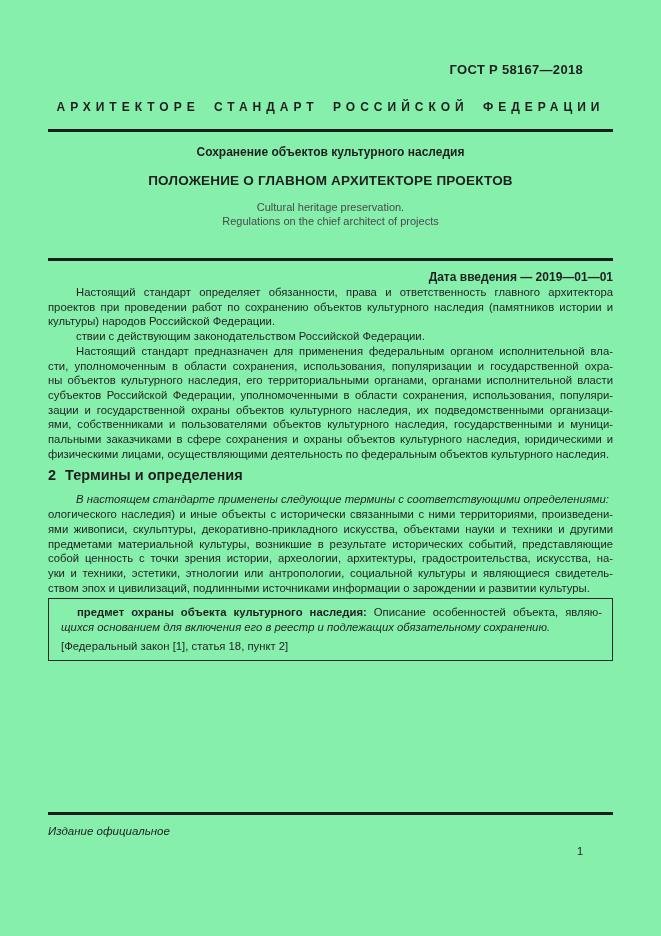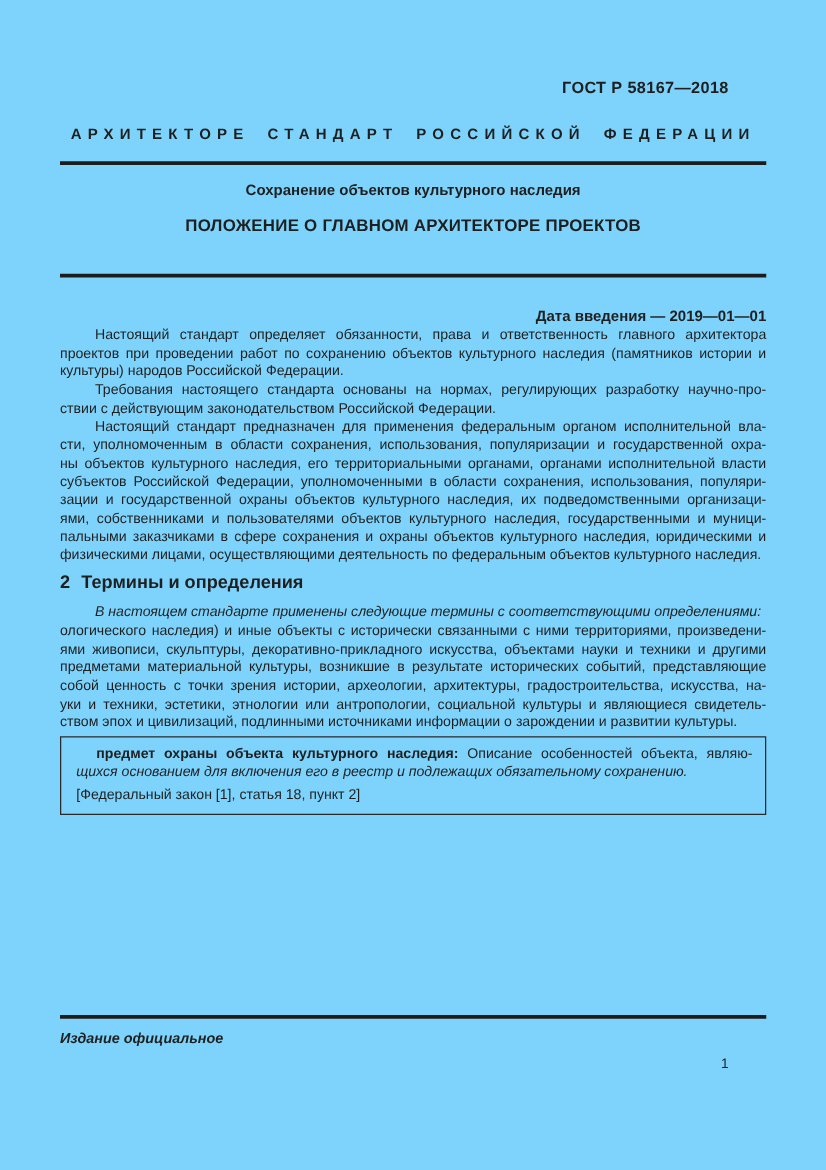--- a/index.html
+++ b/index.html
@@ -1,19 +1,19 @@
 <!DOCTYPE html>
 <html lang="ru"><head>
 <meta charset="utf-8">
 <style>
   html, body { margin: 0; padding: 0; background: #ffffff; }
   .page {
     position: relative;
     width: 661px; height: 936px;
-    background: #7dd3fc;
+    background: #86efac;
     color: #1f1f1f;
     font-family: "Liberation Sans", sans-serif;
     box-sizing: border-box;
     padding: 62px 48px 0 48px;
     overflow: hidden;
   }
   .doc-code {
     text-align: right;
     padding-right: 30px;
     font-size: 13px; font-weight: bold;
@@ -45,21 +45,21 @@
   }
   .en {
     margin-top: 11px;
     text-align: center;
     font-size: 11px;
     color: #4a4a4a;
     line-height: 14px;
   }
   .rule.rule2 { margin-top: 30px; }
   .date {
-    margin-top: 24px;
+    margin-top: 9px;
     text-align: right;
     font-size: 12px; font-weight: bold;
     line-height: 15px;
   }
   .h {
     margin-top: 50px; margin-bottom: 13px;
     font-size: 14.5px; font-weight: bold;
     line-height: 19px;
   }
   .h .hnum { margin-right: 9px; }
@@ -84,21 +84,21 @@
   .def-box .line.first { text-indent: 16px; }
   .def-box .line.source { margin-top: 4px; text-align-last: left; }
   .footer {
     position: absolute;
     left: 48px; right: 48px; top: 812px;
   }
   .footer .rule { margin-top: 0; }
   .official {
     margin-top: 9px;
     font-size: 11.5px;
-    font-weight: bold; font-style: italic;
+    font-weight: normal; font-style: italic;
     line-height: 14px;
   }
   .pagenum {
     margin-top: 6px;
     text-align: right;
     padding-right: 30px;
     font-size: 11px;
     line-height: 14px;
   }
 </style>
@@ -109,33 +109,36 @@
 
   <div class="doc-code">ГОСТ Р 58167—2018</div>
 
   <div class="banner">АРХИТЕКТОРЕ СТАНДАРТ РОССИЙСКОЙ ФЕДЕРАЦИИ</div>
 
   <div class="rule"></div>
 
   <div class="subject">Сохранение объектов культурного наследия</div>
   <div class="main-title">ПОЛОЖЕНИЕ О ГЛАВНОМ АРХИТЕКТОРЕ ПРОЕКТОВ</div>
 
+  <div class="en">
+    <div>Cultural heritage preservation.</div>
+    <div>Regulations on the chief architect of projects</div>
+  </div>
 
   <div class="rule rule2"></div>
 
   <div class="date">Дата введения — 2019—01—01</div>
 
 
   <div class="lines pind">
       <div class="line">Настоящий стандарт определяет обязанности, права и ответственность главного архитектора</div>
       <div class="line">проектов при проведении работ по сохранению объектов культурного наследия (памятников истории и</div>
       <div class="line">культуры) народов Российской Федерации.</div>
     </div>
   <div class="lines pind">
-      <div class="line">Требования настоящего стандарта основаны на нормах, регулирующих разработку научно-про-</div>
       <div class="line">ствии с действующим законодательством Российской Федерации.</div>
     </div>
   <div class="lines pind">
       <div class="line">Настоящий стандарт предназначен для применения федеральным органом исполнительной вла-</div>
       <div class="line">сти, уполномоченным в области сохранения, использования, популяризации и государственной охра-</div>
       <div class="line">ны объектов культурного наследия, его территориальными органами, органами исполнительной власти</div>
       <div class="line">субъектов Российской Федерации, уполномоченными в области сохранения, использования, популяри-</div>
       <div class="line">зации и государственной охраны объектов культурного наследия, их подведомственными организаци-</div>
       <div class="line">ями, собственниками и пользователями объектов культурного наследия, государственными и муници-</div>
       <div class="line">пальными заказчиками в сфере сохранения и охраны объектов культурного наследия, юридическими и</div>

